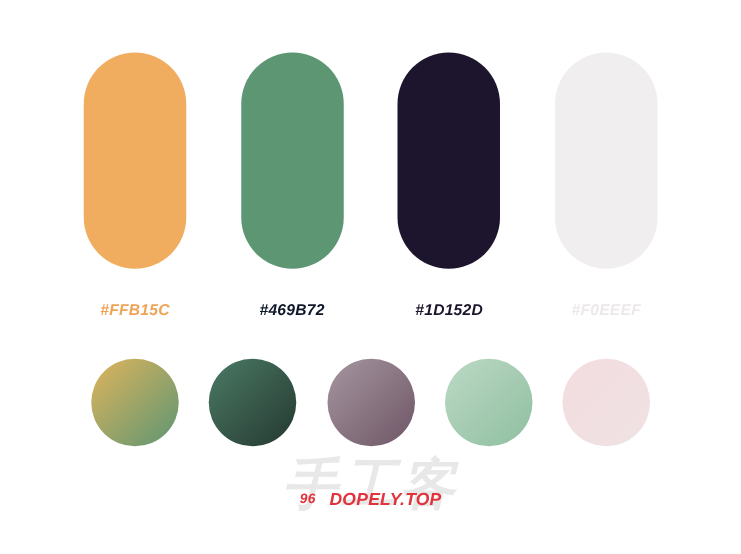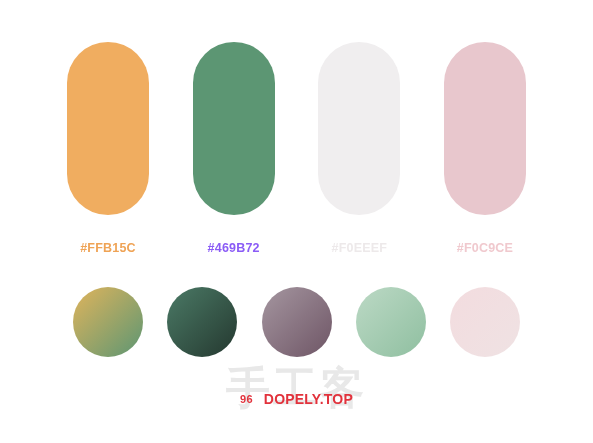--- a/index.html
+++ b/index.html
@@ -1,16 +1,16 @@
 <!DOCTYPE html>
 <html><head>
 <meta charset="utf-8">
 <title>Color Palette</title>
 <style>
-  * { box-sizing: border-box; margin: 0; padding: 0; }
+  * { box-sizing: border-box; margin: 0; padding: 0; font-style: italic; }
 
   html, body {
     width: 593px;
     height: 443px;
     background: #ffffff;
   }
 
   body {
     font-family: "Liberation Sans", sans-serif;
     position: relative;
@@ -140,33 +140,33 @@
 
   <div class="swatch-row">
 
     <div class="swatch-col">
       <div class="swatch-pill" style="background: rgb(240, 173, 96);"></div>
       <div class="swatch-label" style="color: rgb(239, 163, 85);">#FFB15C</div>
     </div>
 
     <div class="swatch-col">
       <div class="swatch-pill" style="background: rgb(92, 150, 115);"></div>
-      <div class="swatch-label" style="color: #8b5cf6;">#469B72</div>
-    </div>
-
+      <div class="swatch-label" style="color: #0f172a;">#469B72</div>
+    </div>
+
+    <div class="swatch-col">
+      <div class="swatch-pill" style="background: rgb(29, 21, 45);"></div>
+      <div class="swatch-label" style="color: rgb(29, 21, 45);">#1D152D</div>
+    </div>
 
     <div class="swatch-col">
       <div class="swatch-pill" style="background: rgb(240, 238, 239);"></div>
       <div class="swatch-label" style="color: rgb(237, 233, 234);">#F0EEEF</div>
     </div>
 
-    <div class="swatch-col">
-      <div class="swatch-pill" style="background: rgb(232, 199, 205);"></div>
-      <div class="swatch-label" style="color: rgb(240, 201, 206);">#F0C9CE</div>
-    </div>
 
   </div>
 
   <div class="circle-row">
 
     <div class="circle-cell">
       <div class="gradient-circle" style="background: linear-gradient(135deg, rgb(224, 180, 92) 0%, rgb(92, 150, 115) 100%);"></div>
     </div>
 
     <div class="circle-cell">

